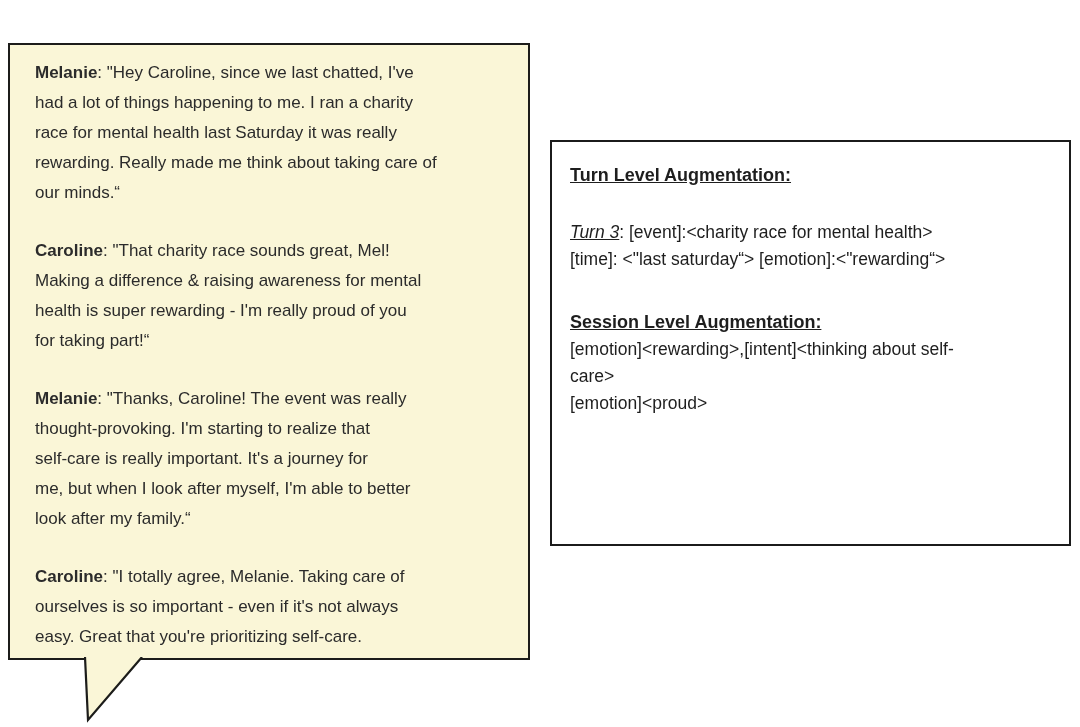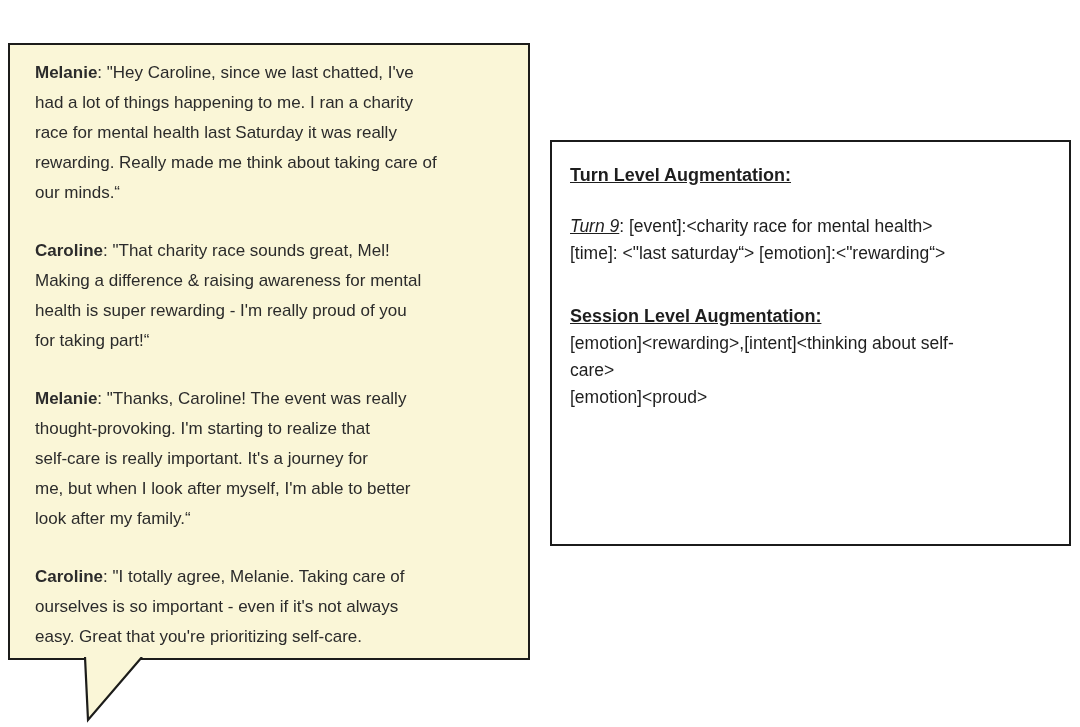--- a/index.html
+++ b/index.html
@@ -55,21 +55,21 @@
     font-size: 17.5px;
     line-height: 27px;
     color: #1e1e1e;
   }
   .panel .heading {
     font-size: 18px;
     font-weight: bold;
     text-decoration: underline;
     line-height: 27px;
   }
-  .panel .section-turn .heading { margin-bottom: 24px; }
+  .panel .section-turn .heading { margin-bottom: 30px; }
   .panel .section-session { margin-top: 36px; }
   .pline { white-space: pre; }
   .pline i { font-style: italic; }
   .pline i.u { text-decoration: underline; }
 </style>
 </head>
 <body>
 
 <div class="bubble">
   <div class="dialogue">
@@ -82,21 +82,21 @@
 
 <svg class="tail" viewBox="0 0 62 66" xmlns="http://www.w3.org/2000/svg">
   <polygon points="1,0 58,0 4,63" fill="#faf6d7" stroke="none"></polygon>
   <path d="M1,0 L4,63 L58,0" fill="none" stroke="#1c1c1a" stroke-width="2.2"></path>
 </svg>
 
 <div class="panel">
   <div class="section section-turn">
     <div class="heading">Turn Level Augmentation:</div>
     <div class="lines" id="turn-lines">
-        <div class="pline"><i class="u">Turn 9</i>: [event]:&lt;charity race for mental health&gt;</div>
+        <div class="pline"><i class="u">Turn 3</i>: [event]:&lt;charity race for mental health&gt;</div>
         <div class="pline">[time]: &lt;"last saturday“&gt; [emotion]:&lt;"rewarding“&gt;</div>
       </div>
   </div>
   <div class="section section-session">
     <div class="heading">Session Level Augmentation:</div>
     <div class="lines" id="session-lines">
         <div class="pline">[emotion]&lt;rewarding&gt;,[intent]&lt;thinking about self-</div>
         <div class="pline">care&gt;</div>
         <div class="pline">[emotion]&lt;proud&gt;</div>
       </div>

